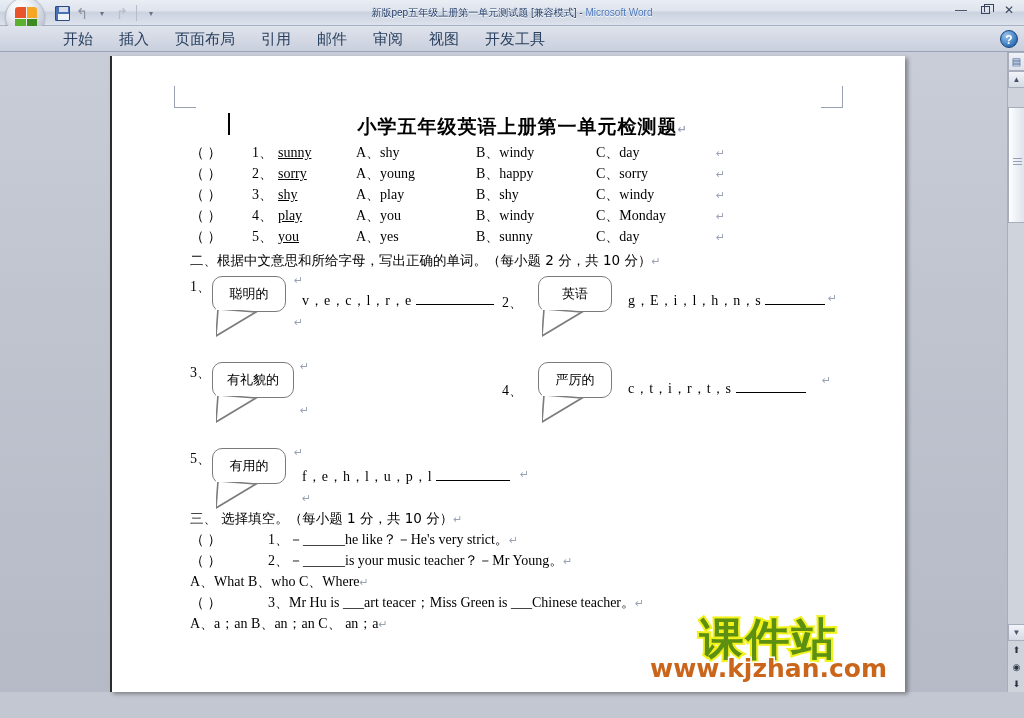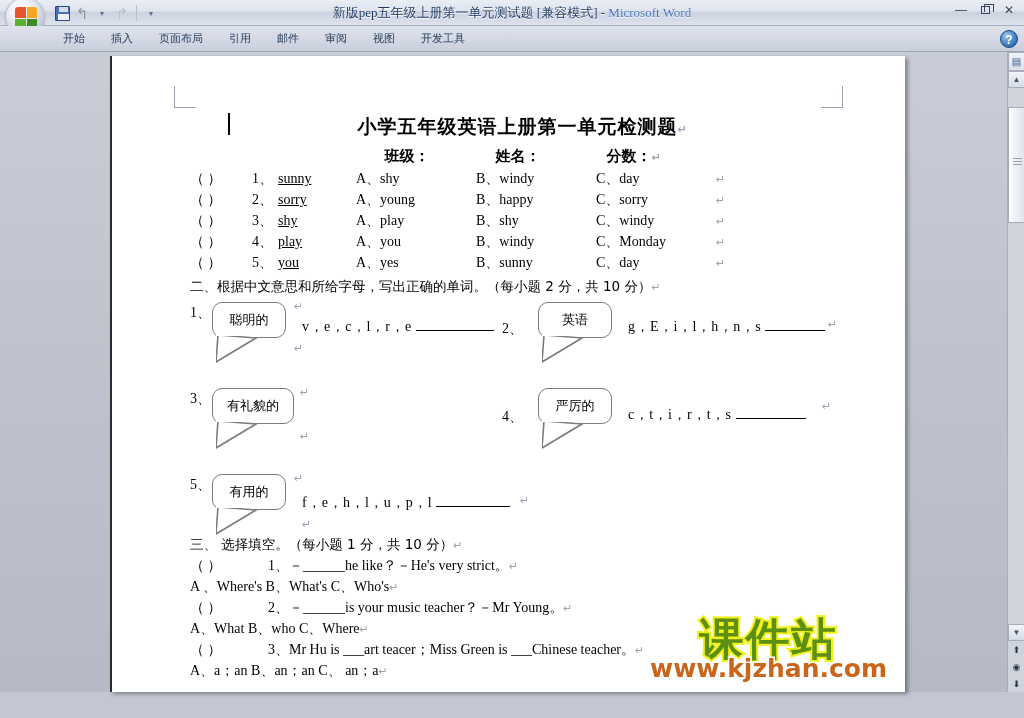--- a/index.html
+++ b/index.html
@@ -41,22 +41,22 @@
   .save-ico { width: 15px; height: 15px; background: #4a6fb5; border-radius: 1px; position: relative; border: 1px solid #2d4a86;}
   .save-ico::before { content:""; position:absolute; left:3px; top:0; width:9px; height:5px; background:#d8dee9; }
   .save-ico::after { content:""; position:absolute; left:2px; bottom:0; width:11px; height:6px; background:#eef2f8; }
   .undo-ico { color:#8d95a3; font-size:15px; line-height:1;}
   .redo-ico { color:#b9bec8; font-size:15px; line-height:1;}
   .tiny-caret { font-size: 8px; color:#6b7280; }
 
   .win-title {
     position: absolute; left: 0; top: 0; width: 1024px; height: 26px;
     line-height: 26px; text-align: center;
-    font-size: 13px; color: #1f3a66;
-    font-family: Liberation Serif, serif;
+    font-size: 10px; color: #1f3a66;
+    font-family: Liberation Sans, sans-serif;
     text-shadow: 0 1px 0 #fff;
   }
   .win-title .mw { color: #4a77bb; }
 
   .winbtns { position: absolute; right: 4px; top: 1px; display: flex; gap: 2px; }
   .winbtn {
     width: 22px; height: 18px; display:flex; align-items:center; justify-content:center;
     font-size: 12px; color: #39455c; font-family:"Liberation Sans", sans-serif;
   }
   .winbtn .restore-box { width:9px; height:8px; border:1px solid #39455c; position:relative;}
@@ -64,21 +64,21 @@
 
   
   .tabstrip {
     position: absolute; left: 0; top: 26px; width: 1024px; height: 26px;
     background: linear-gradient(to bottom, #dfe3ec 0%, #d3d8e4 55%, #c9cfdc 100%);
     border-bottom: 1px solid #9aa3b5;
     display: flex; align-items: center; padding-left: 50px;
   }
   .tab {
     padding: 0 13px; height: 24px; line-height: 24px;
-    font-size: 11px; color: #29405f; white-space: nowrap;
+    font-size: 15px; color: #29405f; white-space: nowrap;
     font-family: "DejaVu Sans", sans-serif;
   }
   .help-btn {
     position: absolute; right: 6px; top: 4px; width: 18px; height: 18px; border-radius: 50%;
     background: radial-gradient(circle at 35% 30%, #9cc5ee, #2a6db5 75%, #1c4f8c);
     color: #fff; font-size: 12px; font-weight: bold; text-align: center; line-height: 18px;
     border: 1px solid #17457d;
   }
 
   
@@ -269,23 +269,20 @@
       <div class="corner-mark cm-tl"></div>
       <div class="corner-mark cm-tr"></div>
 
       <div class="doc">
 
         <div class="doc-title">
           <span class="caret-bar"></span>
           <span>小学五年级英语上册第一单元检测题</span><span class="pilcrow">↵</span>
         </div>
 
-        <div class="doc-sub">
-          <span>班级：</span><span class="gap"></span><span>姓名：</span><span class="gap"></span><span>分数：</span><span class="pilcrow">↵</span>
-        </div>
 
 
         <div style="margin-top:3px">
           <div class="mcrow">
             <span class="paren">（        ）</span><span class="num">1、</span><span class="stem u">sunny</span><span class="opt">A、shy</span><span class="opt">B、windy</span><span class="opt">C、day</span><span class="pilcrow">↵</span>
           </div>
           <div class="mcrow">
             <span class="paren">（        ）</span><span class="num">2、</span><span class="stem u">sorry</span><span class="opt">A、young</span><span class="opt">B、happy</span><span class="opt">C、sorry</span><span class="pilcrow">↵</span>
           </div>
           <div class="mcrow">
@@ -391,23 +388,20 @@
 
         <div class="sec-head" style="margin-top:2px">
           <span>三、 选择填空。（每小题 1 分，共 10 分）</span><span class="pilcrow">↵</span>
         </div>
 
         <div style="margin-top:2px">
           <div class="mcrow">
             <span style="display:inline-block;width:78px">（        ）</span><span>1、</span><span>－______he like？－He's very strict。</span><span class="pilcrow">↵</span>
           </div>
           <div class="mcrow">
-            <span>A 、Where's        B、What's        C、Who's</span><span class="pilcrow">↵</span>
-          </div>
-          <div class="mcrow">
             <span style="display:inline-block;width:78px">（        ）</span><span>2、</span><span>－______is your music teacher？－Mr Young。</span><span class="pilcrow">↵</span>
           </div>
           <div class="mcrow">
             <span>A、What          B、who         C、Where</span><span class="pilcrow">↵</span>
           </div>
           <div class="mcrow">
             <span style="display:inline-block;width:78px">（        ）</span><span>3、</span><span>Mr Hu is ___art teacer；Miss Green is ___Chinese teacher。</span><span class="pilcrow">↵</span>
           </div>
           <div class="mcrow">
             <span>A、a；an    B、an；an     C、 an；a</span><span class="pilcrow">↵</span>

